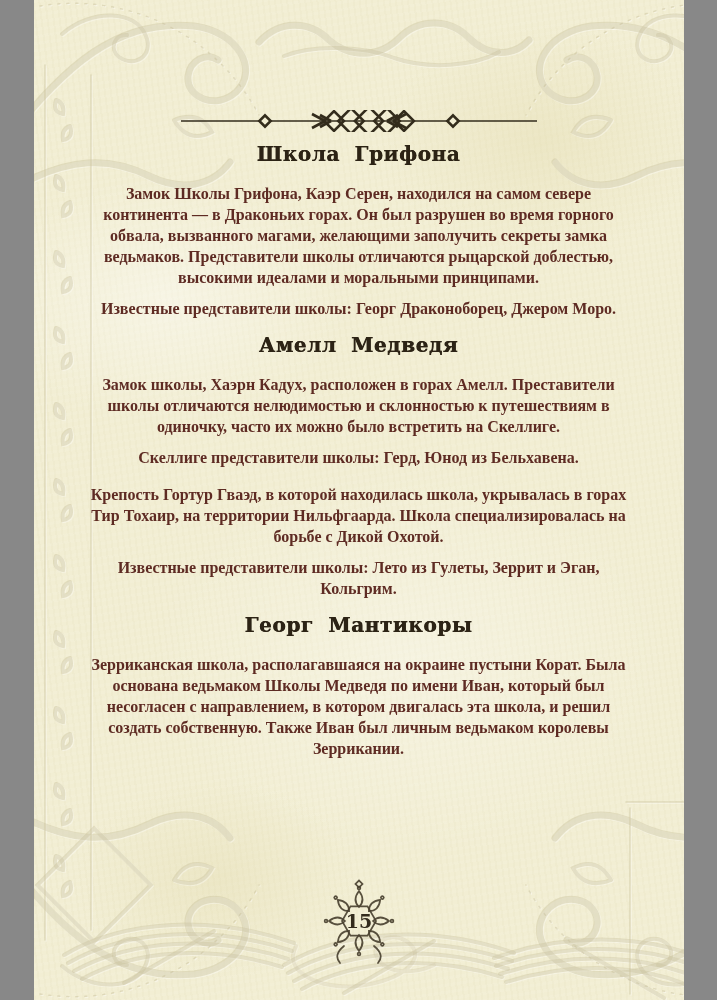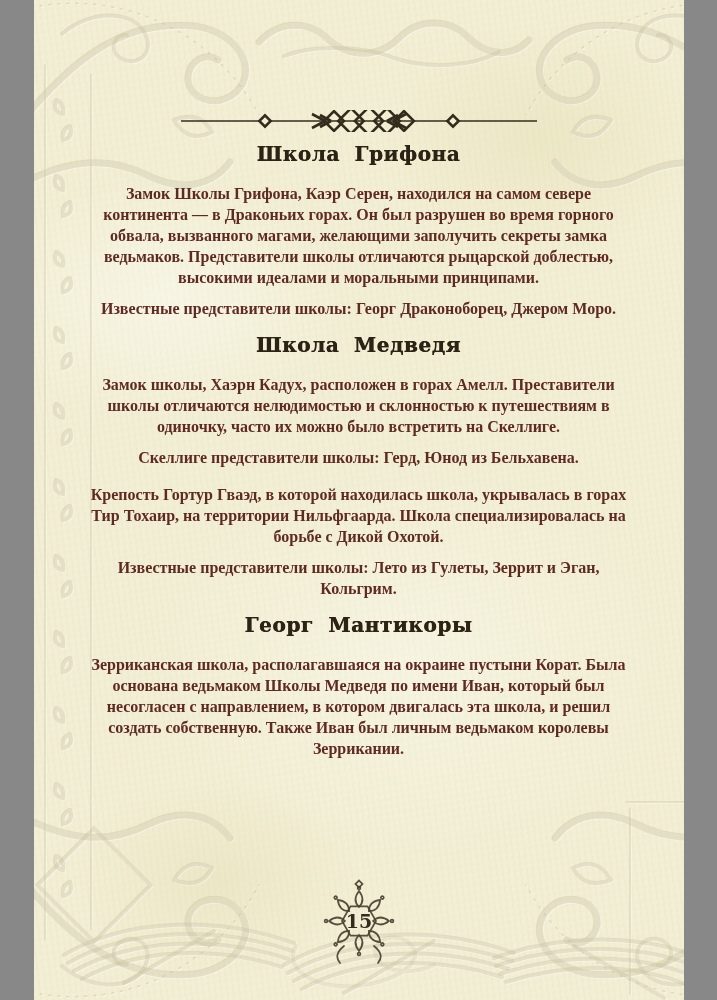--- a/index.html
+++ b/index.html
@@ -161,21 +161,21 @@
       <path class="d-shape" d="M214,11 L227,4 M214,11 L227,18 M208,11 L219,5 M208,11 L219,17"></path>
     </svg>
 
     <section>
       <h2 class="section-title">Школа Грифона</h2>
       <p class="section-body">Замок Школы Грифона, Каэр Серен, находился на самом севере континента — в Драконьих горах. Он был разрушен во время горного обвала, вызванного магами, желающими заполучить секреты замка ведьмаков. Представители школы отличаются рыцарской доблестью, высокими идеалами и моральными принципами.</p>
       <p class="section-reps">Известные представители школы: Георг Драконоборец, Джером Моро.</p>
     </section>
 
     <section>
-      <h2 class="section-title">Школа Медведя</h2>
+      <h2 class="section-title">Амелл Медведя</h2>
       <p class="section-body">Замок школы, Хаэрн Кадух, расположен в горах Амелл. Преставители школы отличаются нелюдимостью и склонностью к путешествиям в одиночку, часто их можно было встретить на Скеллиге.</p>
       <p class="section-reps">Скеллиге представители школы: Герд, Юнод из Бельхавена.</p>
     </section>
 
     <section>
       <p class="section-body">Крепость Гортур Гваэд, в которой находилась школа, укрывалась в горах Тир Тохаир, на территории Нильфгаарда. Школа специализировалась на борьбе с Дикой Охотой.</p>
       <p class="section-reps">Известные представители школы: Лето из Гулеты, Зеррит и Эган, Кольгрим.</p>
     </section>
 
     <section>

